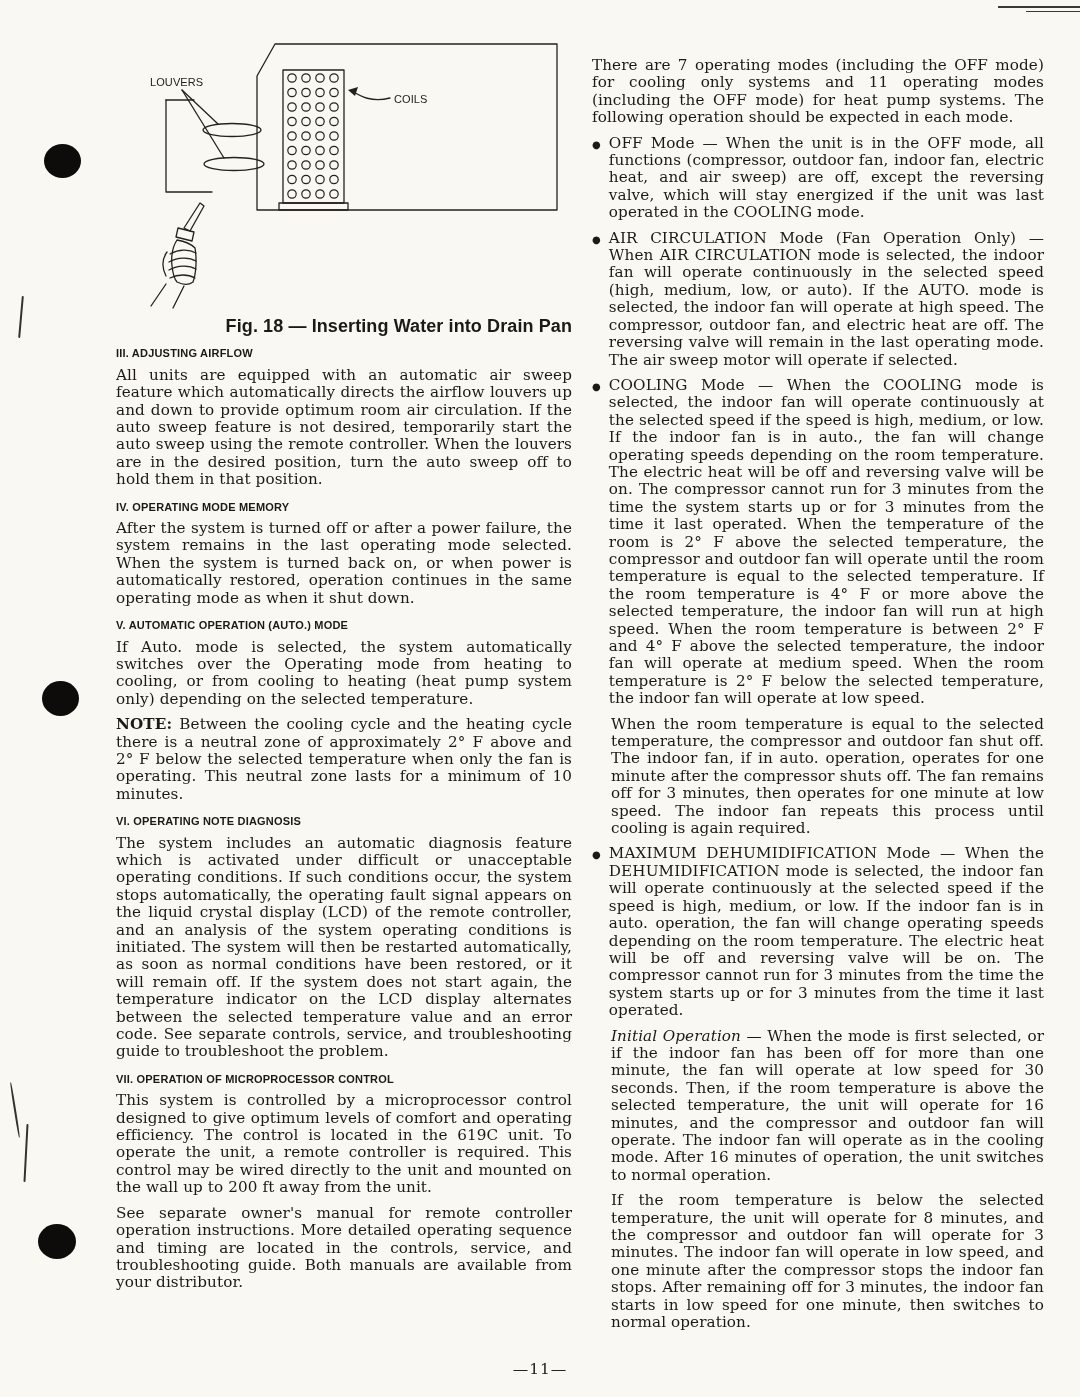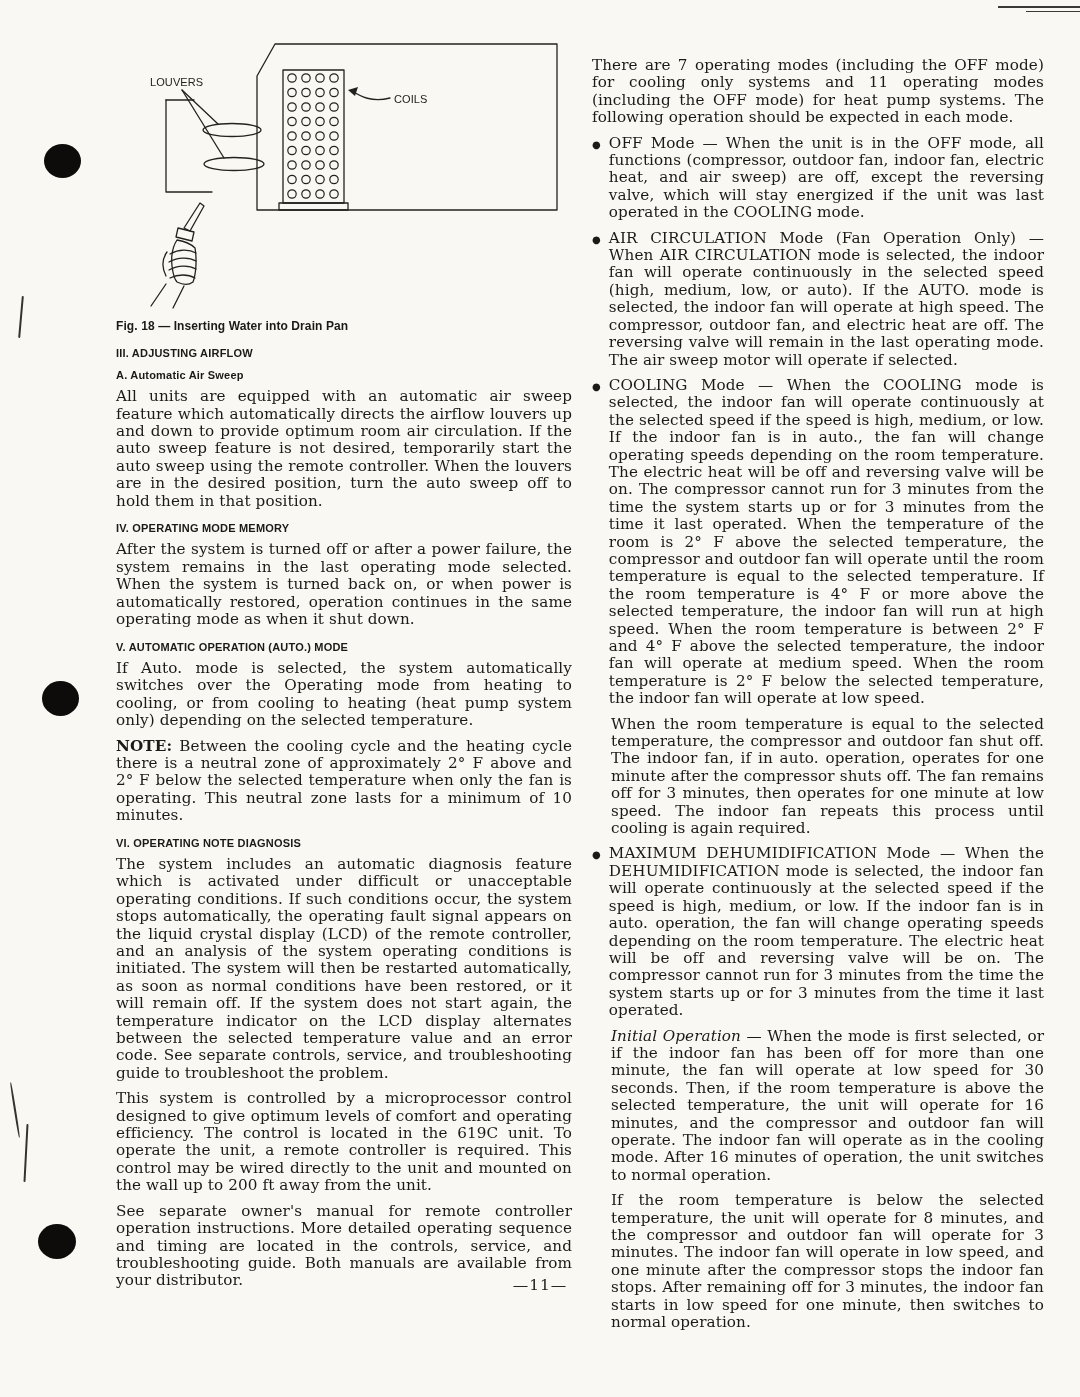--- a/index.html
+++ b/index.html
@@ -45,37 +45,37 @@
     letter-spacing: 0.2px;
     text-align: left;
     margin: 10px 0 4px;
   }
   .subheading { margin: 2px 0 4px; }
 
   figure { margin: 0 0 2px; }
   figcaption {
     font-family: "Liberation Sans", sans-serif;
     font-weight: bold;
-    font-size: 12px;
-    text-align: left;
+    font-size: 18px;
+    text-align: right;
     margin: 6px 0 6px;
   }
   .fig-drawing { display: block; margin-left: 4px; }
 
   .bullets { list-style: none; }
   .bullet { display: flex; gap: 8px; margin: 0 0 8px; }
   .bullet .marker { flex: 0 0 auto; font-size: 10px; line-height: 17.4px; padding-top: 1px; }
   .bullet .btext { flex: 1 1 auto; }
   .indent { margin-left: 19px !important; }
   .ital { font-style: italic; }
   b.notelabel { font-weight: bold; }
 
   .footer {
     position: absolute;
-    left: 0; top: 1276px; width: 1080px;
+    left: 0; top: 1360px; width: 1080px;
     text-align: center;
     font-size: 15.5px;
     letter-spacing: 1px;
   }
 </style>
 </head>
 <body>
 
 <div class="page">
 
@@ -144,33 +144,33 @@
           <use href="#coilrow" y="116"></use>
 
         <polygon points="228,50 238,47 235,56" fill="#24221e"></polygon>
         <text x="30" y="46" font-family="Liberation Sans, sans-serif" font-size="11" fill="#24221e">LOUVERS</text>
         <text x="274" y="63" font-family="Liberation Sans, sans-serif" font-size="11" fill="#24221e">COILS</text>
       </svg>
       <figcaption>Fig. 18 — Inserting Water into Drain Pan</figcaption>
     </figure>
 
     <div class="heading">III. ADJUSTING AIRFLOW</div>
-    <div class="subheading">A. Automatic Air Sweep</div>
     <p>All units are equipped with an automatic air sweep feature which automatically directs the airflow louvers up and down to provide optimum room air circulation. If the auto sweep feature is not desired, temporarily start the auto sweep using the remote controller. When the louvers are in the desired position, turn the auto sweep off to hold them in that position.</p>
 
     <div class="heading">IV. OPERATING MODE MEMORY</div>
     <p>After the system is turned off or after a power failure, the system remains in the last operating mode selected. When the system is turned back on, or when power is automatically restored, operation continues in the same operating mode as when it shut down.</p>
 
     <div class="heading">V. AUTOMATIC OPERATION (AUTO.) MODE</div>
     <p>If Auto. mode is selected, the system automatically switches over the Operating mode from heating to cooling, or from cooling to heating (heat pump system only) depending on the selected temperature.</p>
     <p><b class="notelabel">NOTE:</b><span> Between the cooling cycle and the heating cycle there is a neutral zone of approximately 2° F above and 2° F below the selected temperature when only the fan is operating. This neutral zone lasts for a minimum of 10 minutes.</span></p>
 
     <div class="heading">VI. OPERATING NOTE DIAGNOSIS</div>
     <p>The system includes an automatic diagnosis feature which is activated under difficult or unacceptable operating conditions. If such conditions occur, the system stops automatically, the operating fault signal appears on the liquid crystal display (LCD) of the remote controller, and an analysis of the system operating conditions is initiated. The system will then be restarted automatically, as soon as normal conditions have been restored, or it will remain off. If the system does not start again, the temperature indicator on the LCD display alternates between the selected temperature value and an error code. See separate controls, service, and troubleshooting guide to troubleshoot the problem.</p>
 
+    <div class="heading">VII. OPERATION OF MICROPROCESSOR CONTROL</div>
     <p>This system is controlled by a microprocessor control designed to give optimum levels of comfort and operating efficiency. The control is located in the 619C unit. To operate the unit, a remote controller is required. This control may be wired directly to the unit and mounted on the wall up to 200 ft away from the unit.</p>
     <p>See separate owner's manual for remote controller operation instructions. More detailed operating sequence and timing are located in the controls, service, and troubleshooting guide. Both manuals are available from your distributor.</p>
   </div>
 
   <div class="col col-right">
     <p>There are 7 operating modes (including the OFF mode) for cooling only systems and 11 operating modes (including the OFF mode) for heat pump systems. The following operation should be expected in each mode.</p>
 
     <ul class="bullets">
       <li class="bullet">
         <span class="marker">●</span>

